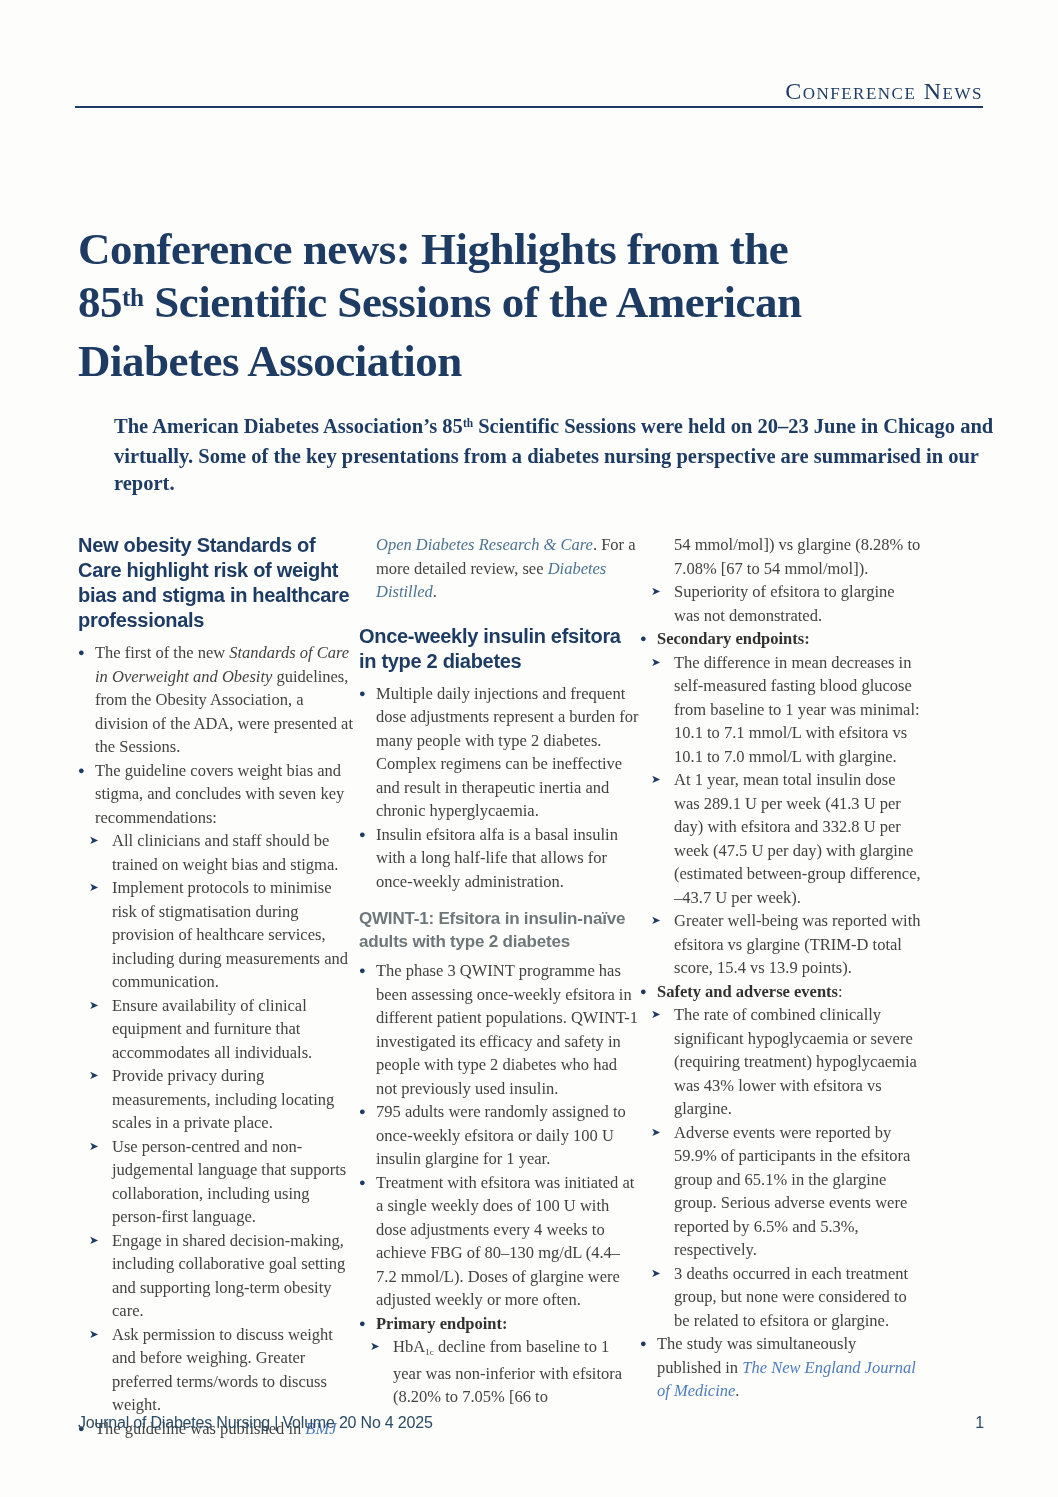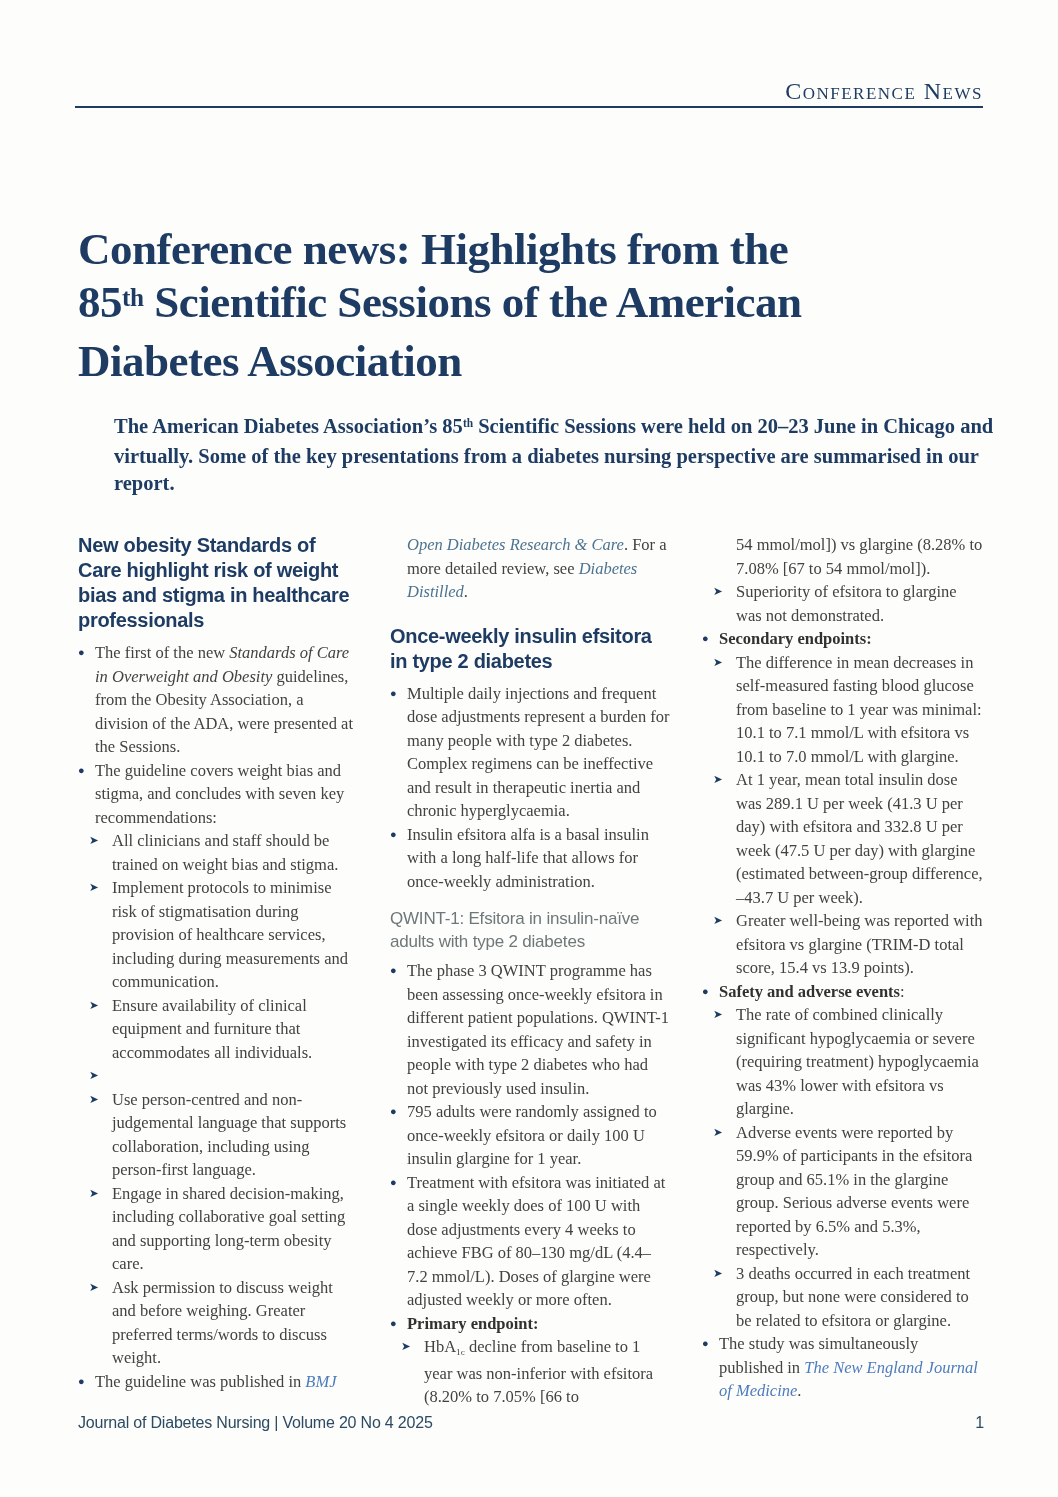--- a/index.html
+++ b/index.html
@@ -29,36 +29,36 @@
   .sup { font-size:56%; position:relative; top:-0.45em; }
   .subsc { font-size:56%; position:relative; top:0.3em; }
   .standfirst {
     position:absolute; top:392px; left:78px; width:908px;
     font-weight:bold; font-size:20.5px; line-height:27px;
     color:#1e3c63;
     margin-left:36px;
   }
   .columns {
     position:absolute; top:533px; left:78px; width:906px;
-    display:flex; gap:31px;
+    display:flex; 
   }
   .col {
     width:281px; flex:none;
     font-size:16.5px; line-height:23.5px; color:#424240;
   }
   .col-heading {
     font-family:"Liberation Sans", sans-serif;
     font-weight:bold; font-size:20px; line-height:25px;
     letter-spacing:-0.3px; color:#1e3c63;
     margin:0 0 8px 0;
   }
   .col-heading.mt { margin-top:20px; }
   .sub-heading {
     font-family:"Liberation Sans", sans-serif;
-    font-weight:normal; font-size:17px; line-height:22.5px;
+    font-weight:bold; font-size:17px; line-height:22.5px;
     letter-spacing:-0.2px; color:#6e7779;
     margin:15px 0 6px 0;
   }
   .bullet { display:flex; }
   .bullet > .marker {
     flex:none; width:17px; color:#1e3c63;
     font-size:11px; line-height:23.5px;
   }
   .bullet > .text { flex:1; }
   .subbullet { display:flex; padding-left:11px; }
@@ -115,20 +115,21 @@
     <div class="subbullet">
       <span class="marker">➤</span>
       <span class="text">Implement protocols to minimise risk of stigmatisation during provision of healthcare services, including during measurements and communication.</span>
     </div>
     <div class="subbullet">
       <span class="marker">➤</span>
       <span class="text">Ensure availability of clinical equipment and furniture that accommodates all individuals.</span>
     </div>
     <div class="subbullet">
       <span class="marker">➤</span>
+      <span class="text">Provide privacy during measurements, including locating scales in a private place.</span>
     </div>
     <div class="subbullet">
       <span class="marker">➤</span>
       <span class="text">Use person-centred and non-judgemental language that supports collaboration, including using person-first language.</span>
     </div>
     <div class="subbullet">
       <span class="marker">➤</span>
       <span class="text">Engage in shared decision-making, including collaborative goal setting and supporting long-term obesity care.</span>
     </div>
     <div class="subbullet">

